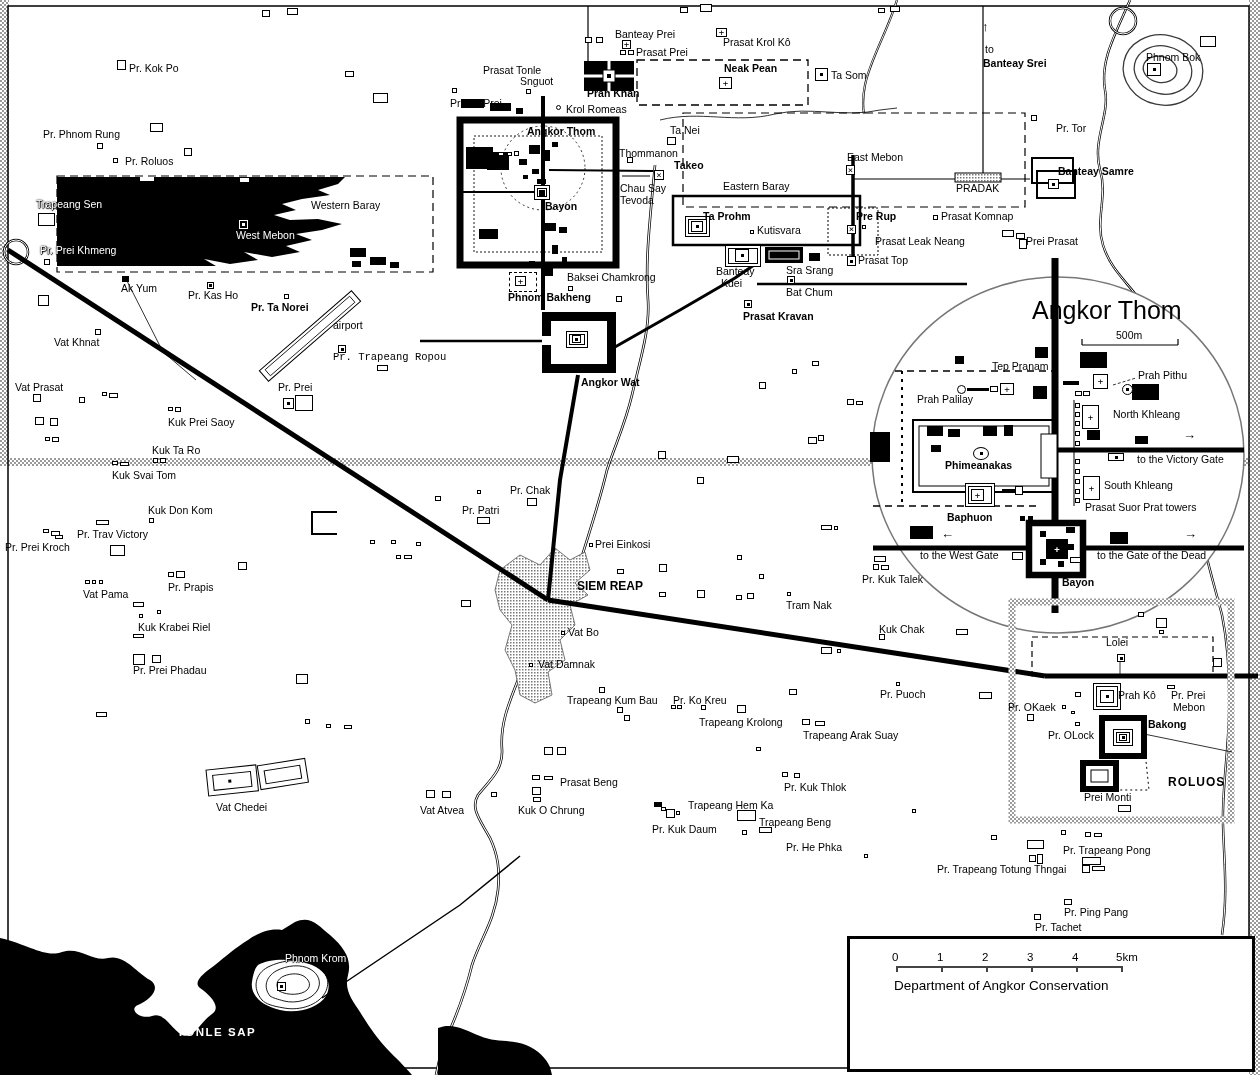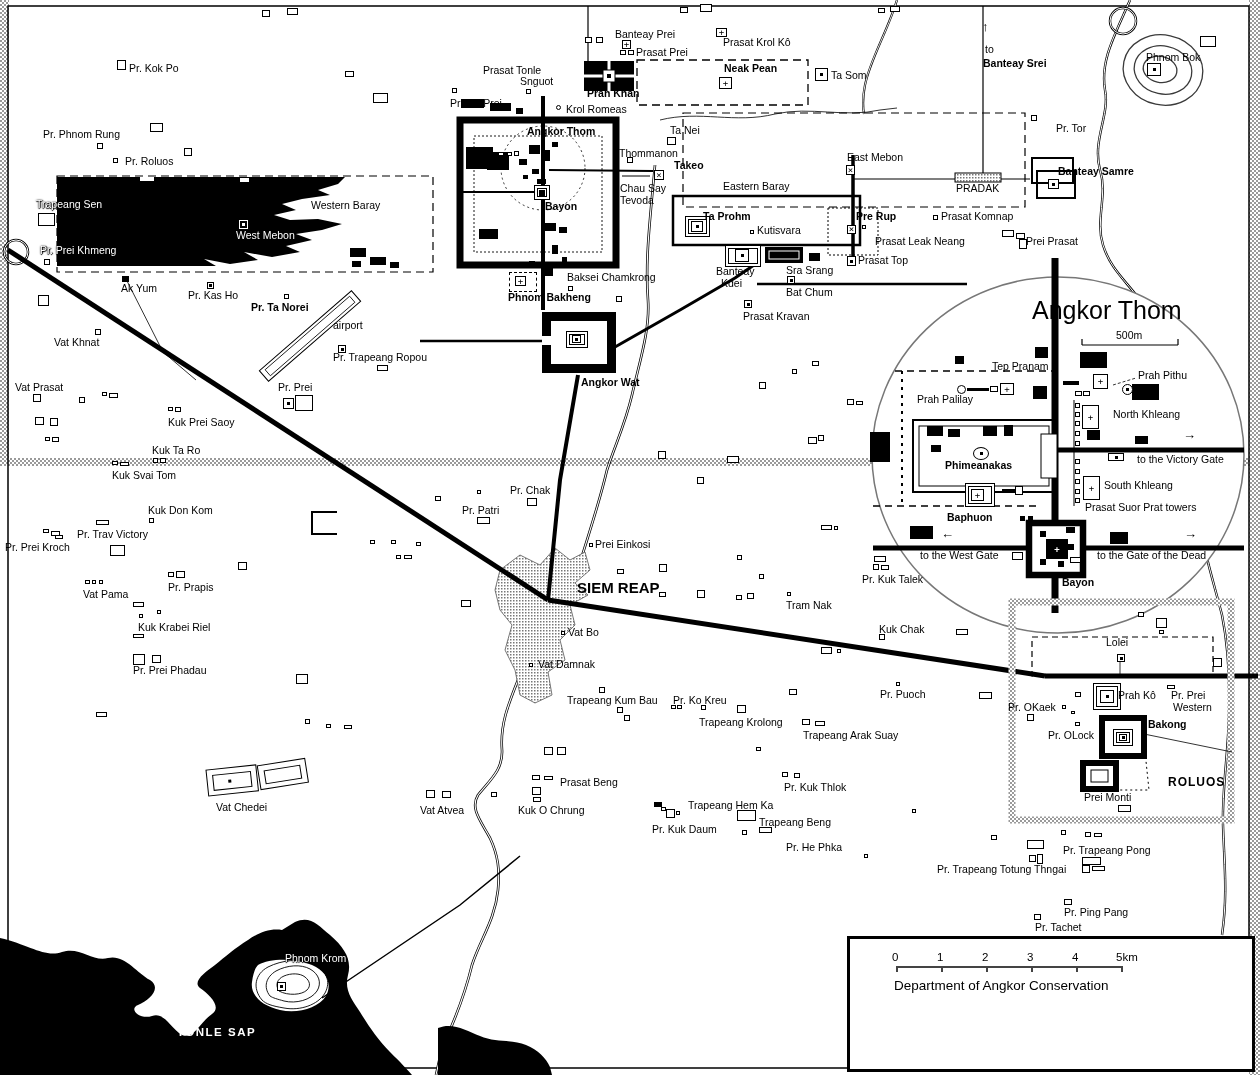--- a/index.html
+++ b/index.html
@@ -591,58 +591,58 @@
       <div class="lb" style="left: 757px; top: 225px;">Kutisvara</div>
       <div class="lb b" style="left: 856px; top: 211px;">Pre Rup</div>
       <div class="lb" style="left: 875px; top: 236px;">Prasat Leak Neang</div>
       <div class="lb" style="left: 941px; top: 211px;">Prasat Komnap</div>
       <div class="lb" style="left: 1026px; top: 236px;">Prei Prasat</div>
       <div class="lb" style="left: 858px; top: 255px;">Prasat Top</div>
       <div class="lb" style="left: 786px; top: 265px;">Sra Srang</div>
       <div class="lb" style="left: 716px; top: 266px;">Banteay</div>
       <div class="lb" style="left: 721px; top: 278px;">Kdei</div>
       <div class="lb" style="left: 786px; top: 287px;">Bat Chum</div>
-      <div class="lb" style="left: 743px; top: 311px;">Prasat Kravan</div>
+      <div class="lb" style="left: 743px; top: 311px; font-weight: bold;">Prasat Kravan</div>
       <div class="lb" style="left: 982px; top: 20px; font-size: 13px;">↑</div>
       <div class="lb" style="left: 985px; top: 44px;">to</div>
       <div class="lb b" style="left: 983px; top: 58px;">Banteay Srei</div>
       <div class="lb" style="left: 1030px; top: 123px; margin-left: 26px;">Pr. Tor</div>
       <div class="lb" style="left: 956px; top: 183px;">PRADAK</div>
       <div class="lb b" style="left: 1058px; top: 166px;">Banteay Samre</div>
       <div class="lb" style="left: 1146px; top: 52px;">Phnom Bok</div>
       <div class="lb" style="left: 129px; top: 63px;">Pr. Kok Po</div>
       <div class="lb" style="left: 43px; top: 129px;">Pr. Phnom Rung</div>
       <div class="lb" style="left: 125px; top: 156px;">Pr. Roluos</div>
       <div class="lb ws" style="left: 36px; top: 199px;">Trapeang Sen</div>
       <div class="lb" style="left: 311px; top: 200px;">Western Baray</div>
       <div class="lb w" style="left: 236px; top: 230px;">West Mebon</div>
       <div class="lb ws" style="left: 40px; top: 245px;">Pr. Prei Khmeng</div>
       <div class="lb" style="left: 121px; top: 283px;">Ak Yum</div>
       <div class="lb" style="left: 188px; top: 290px;">Pr. Kas Ho</div>
       <div class="lb" style="left: 251px; top: 302px; font-weight: bold;">Pr. Ta Norei</div>
       <div class="lb" style="left: 333px; top: 320px; text-align: center;">airport</div>
-      <div class="lb" style="left: 333px; top: 352px;">Pr. Trapeang Ropou</div>
+      <div class="lb" style="left: 333px; top: 352px; font-family: Liberation Mono, monospace;">Pr. Trapeang Ropou</div>
       <div class="lb" style="left: 54px; top: 337px;">Vat Khnat</div>
       <div class="lb" style="left: 15px; top: 382px;">Vat Prasat</div>
       <div class="lb" style="left: 278px; top: 382px;">Pr. Prei</div>
       <div class="lb" style="left: 168px; top: 417px;">Kuk Prei Saoy</div>
       <div class="lb" style="left: 152px; top: 445px;">Kuk Ta Ro</div>
       <div class="lb" style="left: 112px; top: 470px;">Kuk Svai Tom</div>
       <div class="lb" style="left: 148px; top: 505px;">Kuk Don Kom</div>
       <div class="lb" style="left: 77px; top: 529px;">Pr. Trav Victory</div>
       <div class="lb" style="left: 5px; top: 542px;">Pr. Prei Kroch</div>
       <div class="lb" style="left: 83px; top: 589px;">Vat Pama</div>
       <div class="lb" style="left: 168px; top: 582px;">Pr. Prapis</div>
       <div class="lb" style="left: 138px; top: 622px;">Kuk Krabei Riel</div>
       <div class="lb" style="left: 133px; top: 665px;">Pr. Prei Phadau</div>
       <div class="lb" style="left: 216px; top: 802px;">Vat Chedei</div>
       <div class="lb" style="left: 510px; top: 485px;">Pr. Chak</div>
       <div class="lb" style="left: 462px; top: 505px;">Pr. Patri</div>
       <div class="lb" style="left: 595px; top: 539px;">Prei Einkosi</div>
-      <div class="lb b" style="left: 577px; top: 580px; font-size: 15px;">SIEM REAP</div>
+      <div class="lb b" style="left: 577px; top: 580px; font-size: 12px;">SIEM REAP</div>
       <div class="lb" style="left: 568px; top: 627px;">Vat Bo</div>
       <div class="lb" style="left: 538px; top: 659px;">Vat Damnak</div>
       <div class="lb" style="left: 786px; top: 600px;">Tram Nak</div>
       <div class="lb" style="left: 862px; top: 574px;">Pr. Kuk Talek</div>
       <div class="lb" style="left: 879px; top: 624px;">Kuk Chak</div>
       <div class="lb" style="left: 880px; top: 689px;">Pr. Puoch</div>
       <div class="lb" style="left: 567px; top: 695px;">Trapeang Kum Bau</div>
       <div class="lb" style="left: 673px; top: 695px;">Pr. Ko Kreu</div>
       <div class="lb" style="left: 699px; top: 717px;">Trapeang Krolong</div>
       <div class="lb" style="left: 803px; top: 730px;">Trapeang Arak Suay</div>
@@ -673,21 +673,21 @@
       <div class="lb b" style="left: 945px; top: 460px;">Phimeanakas</div>
       <div class="lb b" style="left: 947px; top: 512px;">Baphuon</div>
       <div class="lb" style="left: 941px; top: 527px; font-size: 13px;">←</div>
       <div class="lb" style="left: 920px; top: 550px;">to the West Gate</div>
       <div class="lb" style="left: 1184px; top: 527px; font-size: 13px;">→</div>
       <div class="lb" style="left: 1097px; top: 550px;">to the Gate of the Dead</div>
       <div class="lb b" style="left: 1062px; top: 577px;">Bayon</div>
       <div class="lb" style="left: 1106px; top: 637px;">Lolei</div>
       <div class="lb" style="left: 1118px; top: 690px;">Prah Kô</div>
       <div class="lb" style="left: 1171px; top: 690px;">Pr. Prei</div>
-      <div class="lb" style="left: 1173px; top: 702px;">Western</div>
+      <div class="lb" style="left: 1173px; top: 702px;">Mebon</div>
       <div class="lb" style="left: 1008px; top: 702px;">Pr. OKaek</div>
       <div class="lb" style="left: 1048px; top: 730px;">Pr. OLock</div>
       <div class="lb b" style="left: 1148px; top: 719px;">Bakong</div>
       <div class="lb" style="left: 1084px; top: 792px;">Prei Monti</div>
       <div class="lb b" style="left: 1168px; top: 776px; font-size: 12px; letter-spacing: 1px;">ROLUOS</div>
       <div class="lb" style="left: 567px; top: 272px;">Baksei Chamkrong</div>
       <div class="lb b" style="left: 508px; top: 292px;">Phnom Bakheng</div>
       <div class="lb b" style="left: 581px; top: 377px;">Angkor Wat</div>
     </div>
 

